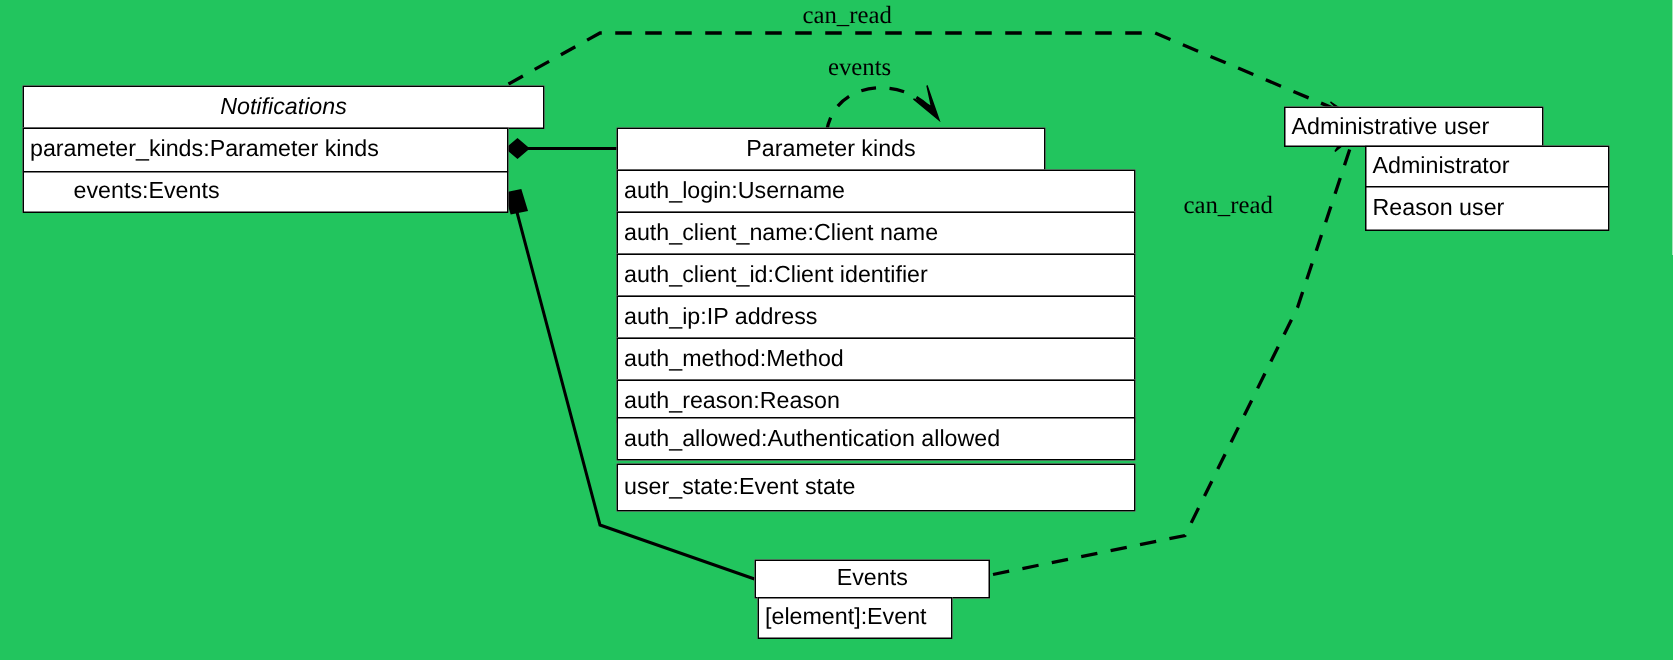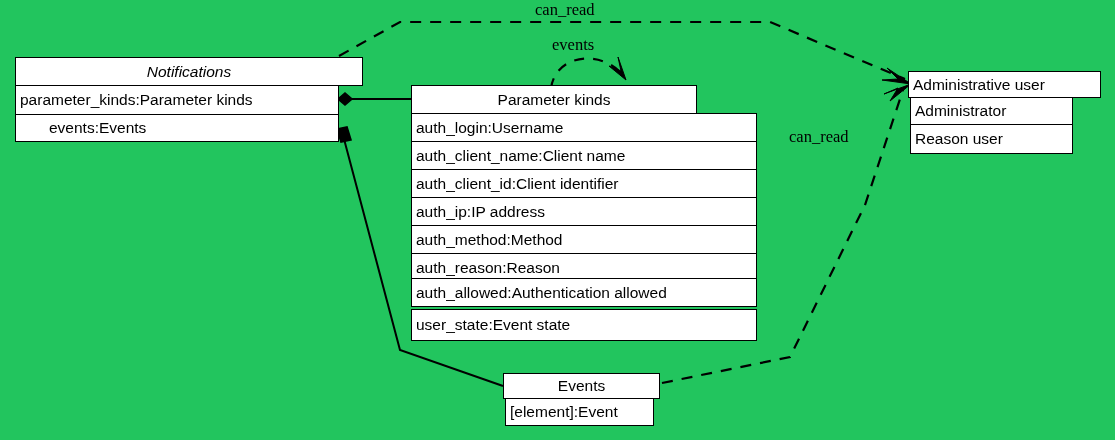--- a/index.html
+++ b/index.html
@@ -104,23 +104,23 @@
     <div class="cell attr" style="left:411px; top:141px; width:346px; height:29px;">auth_client_name:Client name</div>
     <div class="cell attr" style="left:411px; top:169px; width:346px; height:29px;">auth_client_id:Client identifier</div>
     <div class="cell attr" style="left:411px; top:197px; width:346px; height:29px;">auth_ip:IP address</div>
     <div class="cell attr" style="left:411px; top:225px; width:346px; height:29px;">auth_method:Method</div>
     <div class="cell attr" style="left:411px; top:253px; width:346px; height:29px;">auth_reason:Reason</div>
     <div class="cell attr" style="left:411px; top:278px; width:346px; height:29px;">auth_allowed:Authentication allowed</div>
     <div class="cell attr" style="left:411px; top:309px; width:346px; height:32px;">user_state:Event state</div>
   </div>
 
   <div class="node">
-    <div class="cell attr" style="left:908px; top:71px; width:193px; height:27px;">Administrative user</div>
+    <div class="cell attr" style="left:856px; top:71px; width:173px; height:27px;">Administrative user</div>
     <div class="cell attr" style="left:910px; top:97px; width:163px; height:28px;">Administrator</div>
     <div class="cell attr" style="left:910px; top:124px; width:163px; height:30px;">Reason user</div>
   </div>
 
   <div class="node">
     <div class="cell head" style="left:503px; top:373px; width:157px; height:26px;">Events</div>
-    <div class="cell attr" style="left:505px; top:398px; width:149px; height:28px;">[element]:Event</div>
+    <div class="cell attr" style="left:505px; top:398px; width:130px; height:28px;">[element]:Event</div>
   </div>
 
 </div>
 
 </body></html>

